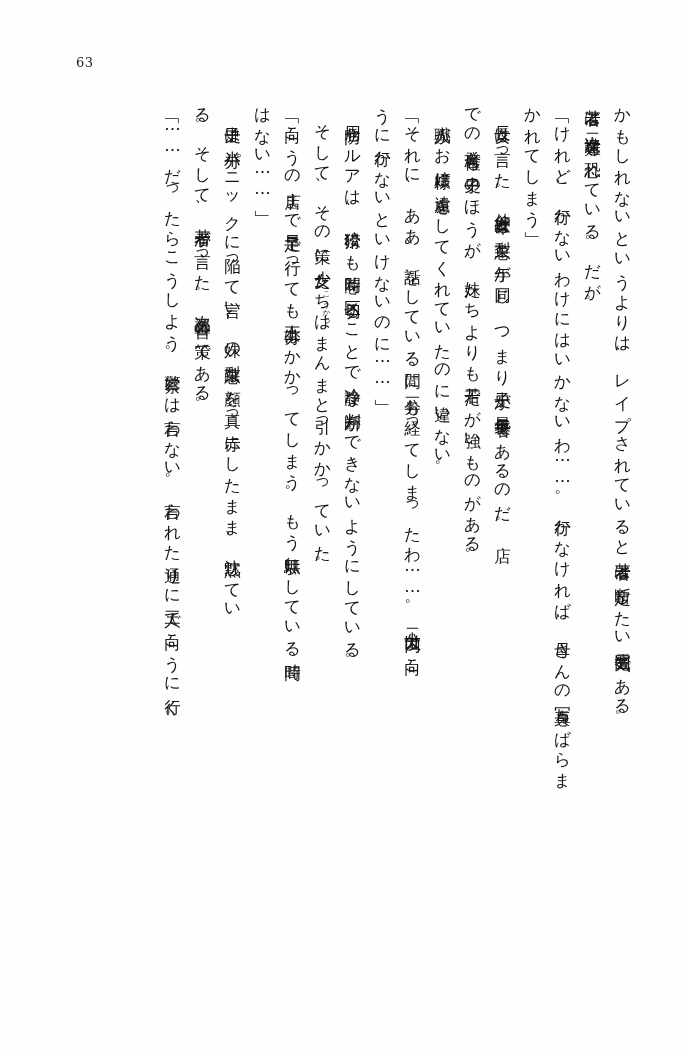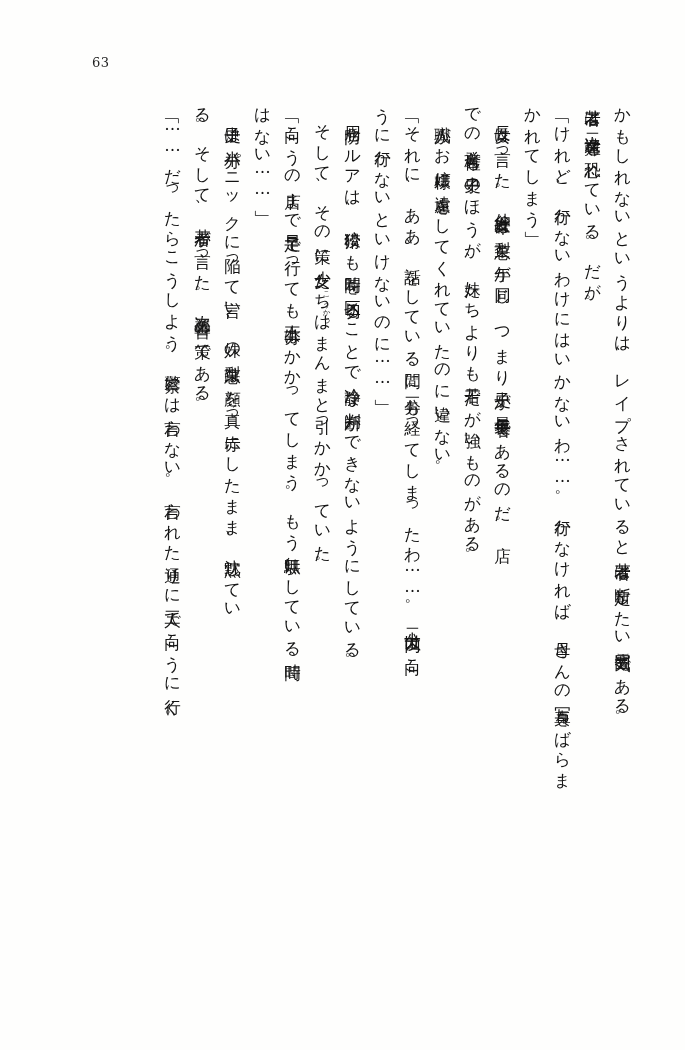--- a/index.html
+++ b/index.html
@@ -21,21 +21,21 @@
     left: 0;
     top: 0;
     width: 685px;
     height: 1050px;
     background: #fefefd;
   }
 
   
   #page-number {
     position: absolute;
-    left: 92px;
+    left: 76px;
     top: 55px;
     font-size: 13px;
     letter-spacing: 0.5px;
     color: #222;
     font-family: "DejaVu Serif", serif;
   }
 
   
   #text-block {
     position: absolute;

